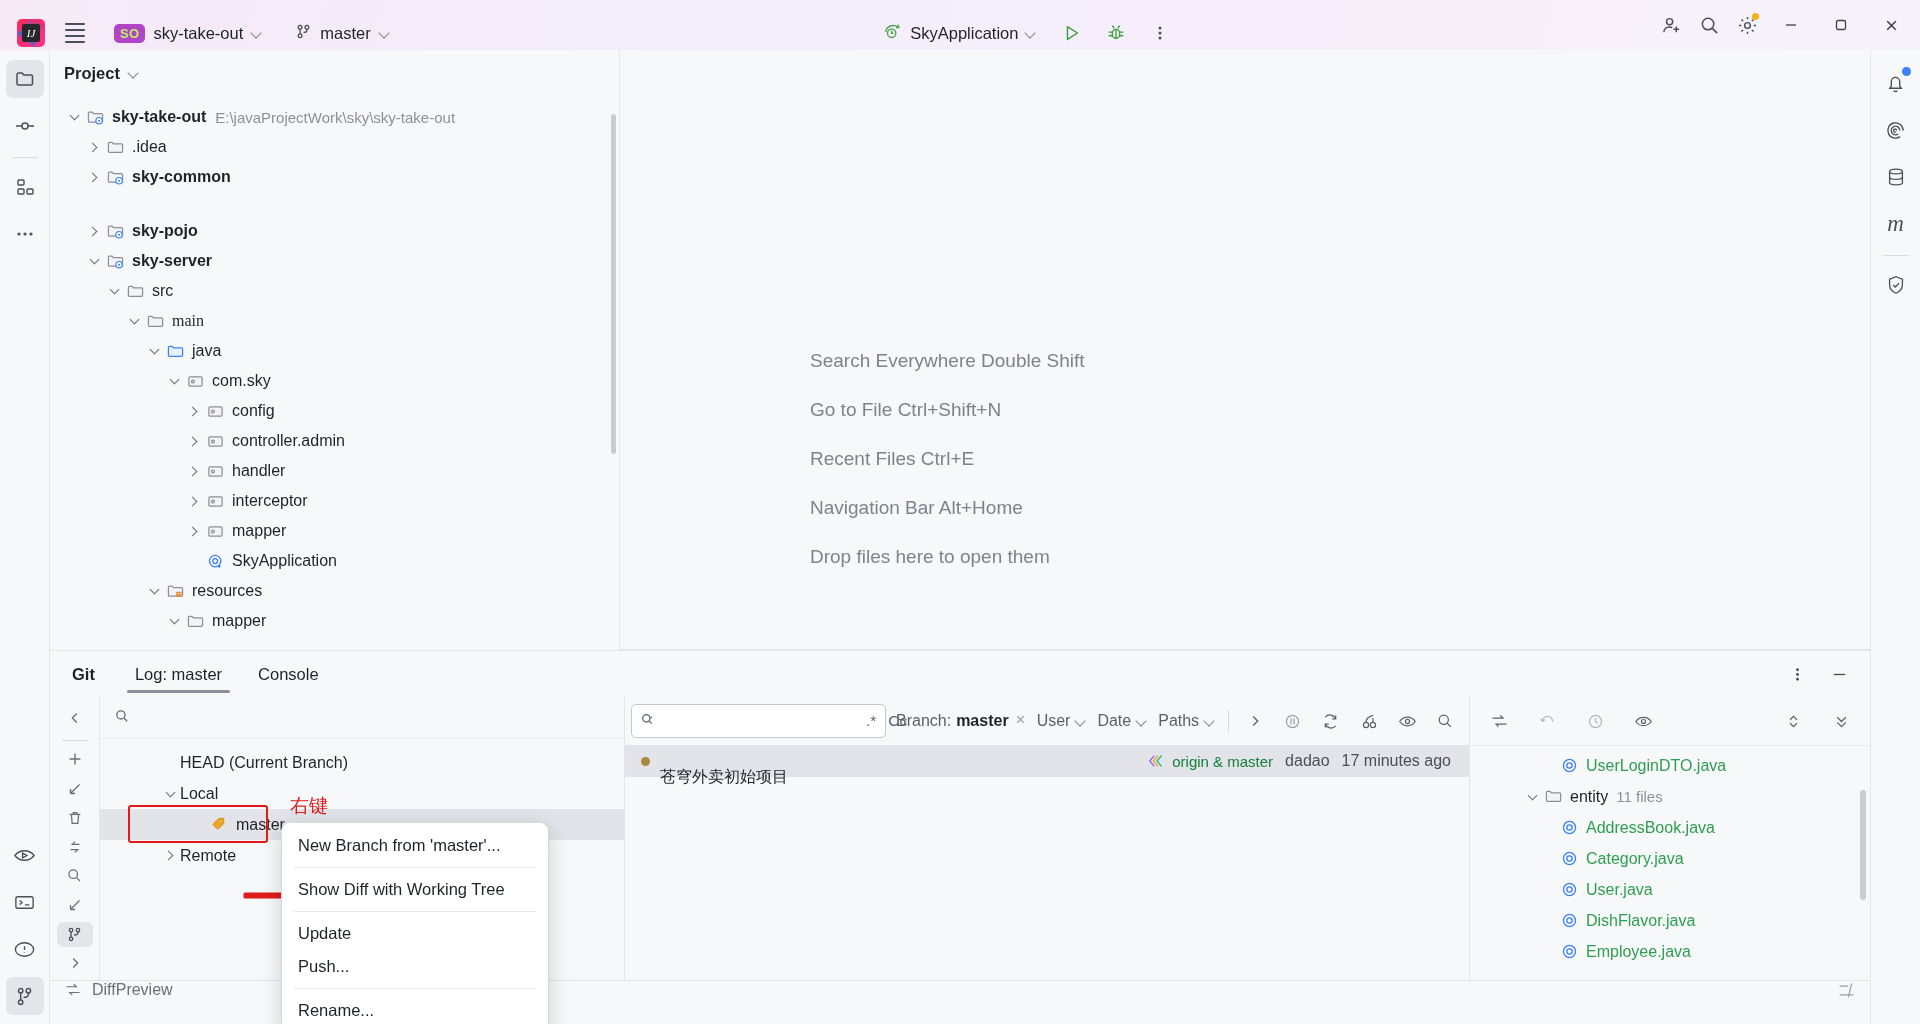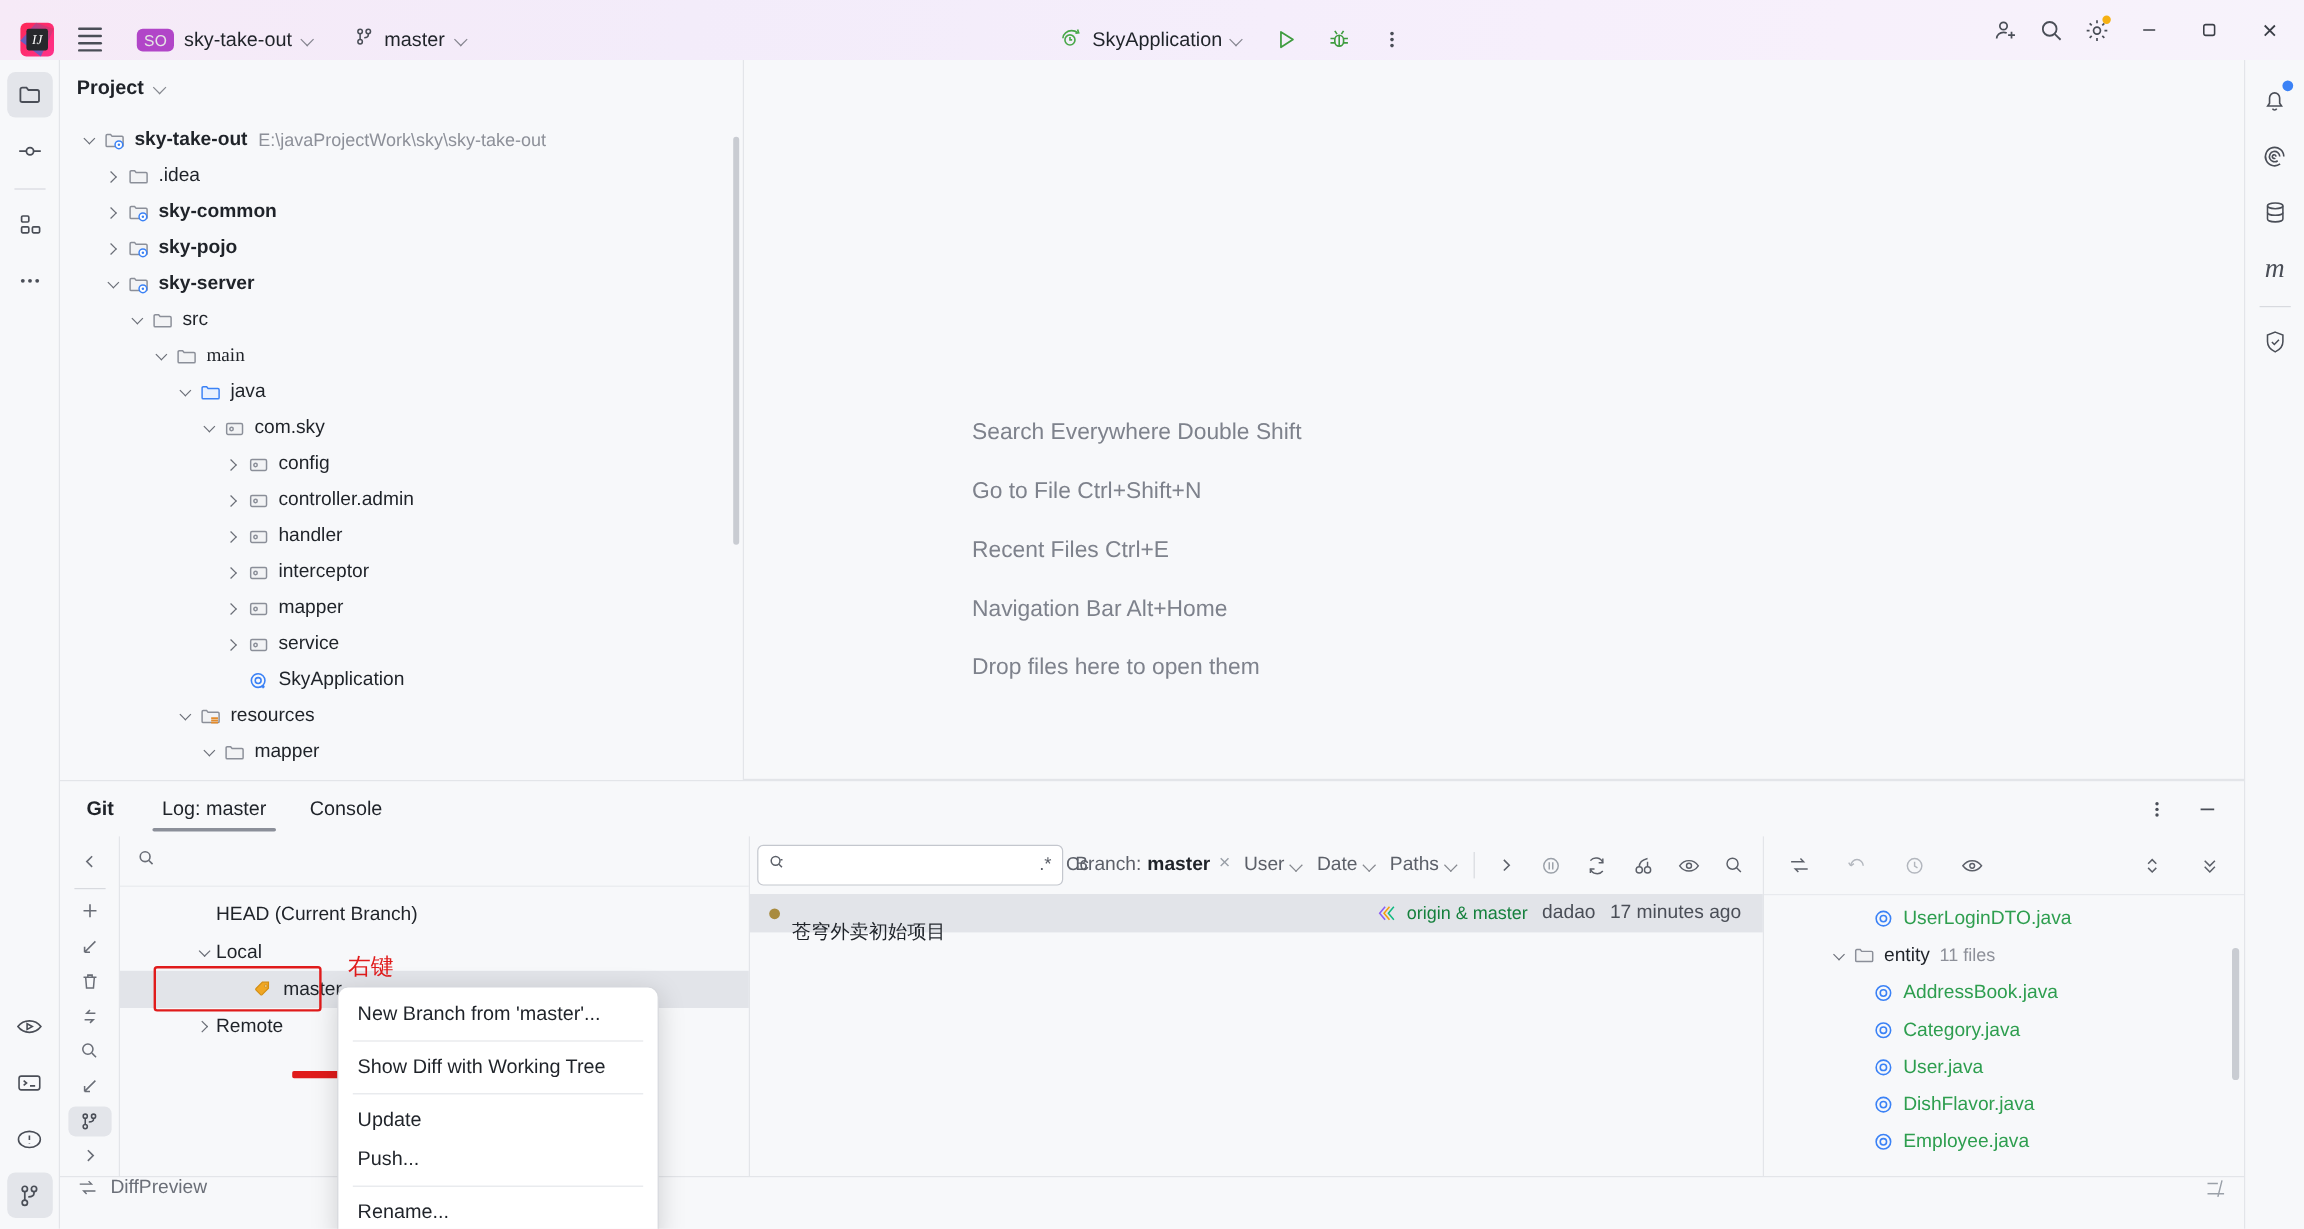--- a/index.html
+++ b/index.html
@@ -18,21 +18,21 @@
     height: 50px; flex: 0 0 50px;
     background: linear-gradient(100deg,#f6eaf7 0%, #f3ecfa 30%, #f5eefb 55%, #f7f0fb 80%, #f7f3fb 100%);
     display: flex; align-items: flex-end; gap: 0px;
     position: relative; z-index: 40;
   }
   .tb-left { display:flex; align-items:center; gap:0; padding-left: 10px; }
   .ij-logo { width: 30px; height: 30px; margin: 0 12px 0 6px; position: relative; }
   .hamburger { width: 34px; height: 34px; display:flex; flex-direction:column; justify-content:center; align-items:center; gap:4px; cursor:pointer; margin-right: 14px;}
   .hamburger i { display:block; width:20px; height:2px; background:#4a4e57; border-radius:1px;}
   .proj-chip { display:flex; align-items:center; gap:8px; padding: 4px 8px; border-radius:6px; cursor:pointer; }
-  .proj-badge { background:#b145c8; color:#e5e5e5; font-size:13px; font-weight:400; border-radius:5px; padding:2px 6px; letter-spacing:0.3px;}
+  .proj-badge { background:#b145c8; color:#bef264; font-size:13px; font-weight:700; border-radius:5px; padding:2px 6px; letter-spacing:0.3px;}
   .proj-name { font-size:16.5px; color:#1f2329; }
   .chev { width:12px; height:12px; display:inline-block; position:relative; opacity:.65;}
   .chev::before{ content:""; position:absolute; left:1px; top:2px; width:7px; height:7px; border-right:1.6px solid #4a4e57; border-bottom:1.6px solid #4a4e57; transform:rotate(45deg); }
   .branch-chip { display:flex; align-items:center; gap:8px; padding: 4px 8px; border-radius:6px; cursor:pointer; margin-left: 16px;}
   .branch-name { font-size:16.5px; }
   .tb-center { flex:1; display:flex; align-items:center; justify-content:center; gap: 10px;}
   .runcfg { display:flex; align-items:center; gap:7px; padding:4px 8px; border-radius:6px; cursor:pointer;}
   .runcfg-name{ font-size:16.5px; }
   .tb-icon-btn{ width:34px; height:34px; display:flex; align-items:center; justify-content:center; border-radius:6px; cursor:pointer;}
   .tb-right{ display:flex; align-items:center; gap:4px; padding-right: 6px;}
@@ -364,21 +364,21 @@
                 </span>
                 <span class="ticon" style="display: inline-flex; align-items: center;">
                   <svg width="17" height="17" viewBox="0 0 18 18" fill="none">
              <path d="M1.5 4.3A1 1 0 012.5 3.3h3l1.3 1.6h8.7a1 1 0 011 1v7a1 1 0 01-1 1h-13a1 1 0 01-1-1z" fill="#f2f3f5" stroke="#8b8f99" stroke-width="1.3"></path>
              <circle cx="12.8" cy="12.4" r="3.4" fill="#fff" stroke="#3b82f6" stroke-width="1.3"></circle>
              <circle cx="12.8" cy="12.4" r="1.1" fill="#3b82f6"></circle>
            </svg>
                 </span>
                 <span class="tlabel bold">sky-common</span>
               </div>
-              <div class="trow" style="padding-left: 34px;">
+              <div class="trow" style="padding-left: 34px; margin-top: 24px;">
                 <span class="tarrow right">
                   <i></i>
                 </span>
                 <span class="ticon" style="display: inline-flex; align-items: center;">
                   <svg width="17" height="17" viewBox="0 0 18 18" fill="none">
              <path d="M1.5 4.3A1 1 0 012.5 3.3h3l1.3 1.6h8.7a1 1 0 011 1v7a1 1 0 01-1 1h-13a1 1 0 01-1-1z" fill="#f2f3f5" stroke="#8b8f99" stroke-width="1.3"></path>
              <circle cx="12.8" cy="12.4" r="3.4" fill="#fff" stroke="#3b82f6" stroke-width="1.3"></circle>
              <circle cx="12.8" cy="12.4" r="1.1" fill="#3b82f6"></circle>
            </svg>
                 </span>
@@ -494,32 +494,20 @@
                 <span class="tarrow right">
                   <i></i>
                 </span>
                 <span class="ticon" style="display: inline-flex; align-items: center;">
                   <svg width="17" height="17" viewBox="0 0 18 18" fill="none" stroke="#8b8f99" stroke-width="1.3">
              <rect x="2" y="4.2" width="14" height="9.6" rx="1.2" fill="#f2f3f5"></rect>
              <circle cx="6.3" cy="9" r="1.5"></circle>
            </svg>
                 </span>
                 <span class="tlabel">mapper</span>
-              </div>
-              <div class="trow" style="padding-left: 134px;">
-                <span class="tarrow right">
-                  <i></i>
-                </span>
-                <span class="ticon" style="display: inline-flex; align-items: center;">
-                  <svg width="17" height="17" viewBox="0 0 18 18" fill="none" stroke="#8b8f99" stroke-width="1.3">
-             <rect x="2" y="4.2" width="14" height="9.6" rx="1.2" fill="#f2f3f5"></rect>
-             <circle cx="6.3" cy="9" r="1.5"></circle>
-           </svg>
-                </span>
-                <span class="tlabel">service</span>
               </div>
               <div class="trow" style="padding-left: 134px;">
                 <span class="tarrow "></span>
                 <span class="ticon" style="display: inline-flex; align-items: center;">
                   <svg width="17" height="17" viewBox="0 0 18 18" fill="none" stroke="#3b82f6" stroke-width="1.4">
              <circle cx="8.6" cy="8.6" r="6"></circle>
                     <circle cx="8.6" cy="8.6" r="2.6"></circle>
              <path d="M13 12.5v3M11.7 14h2.6"></path>
            </svg>
                 </span>

